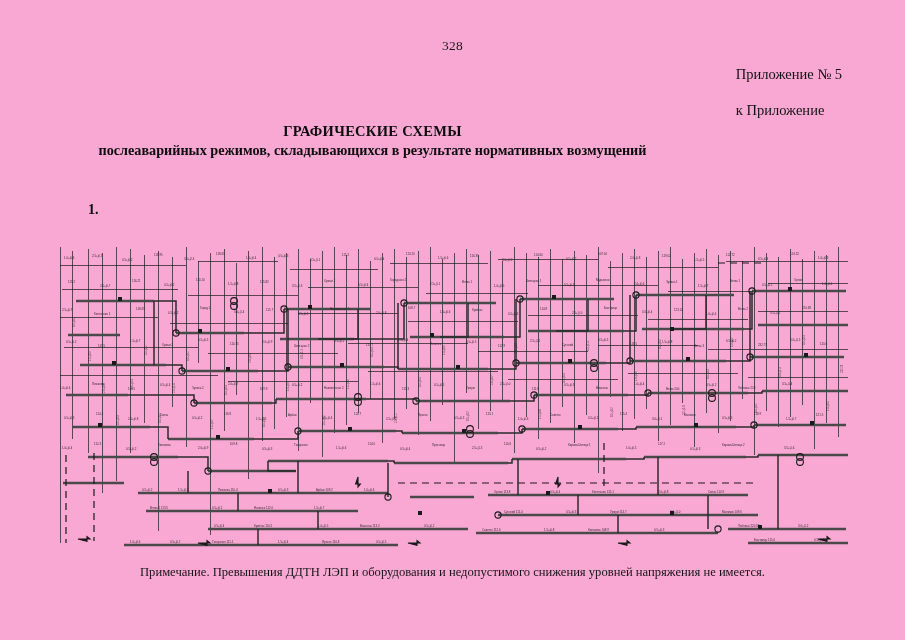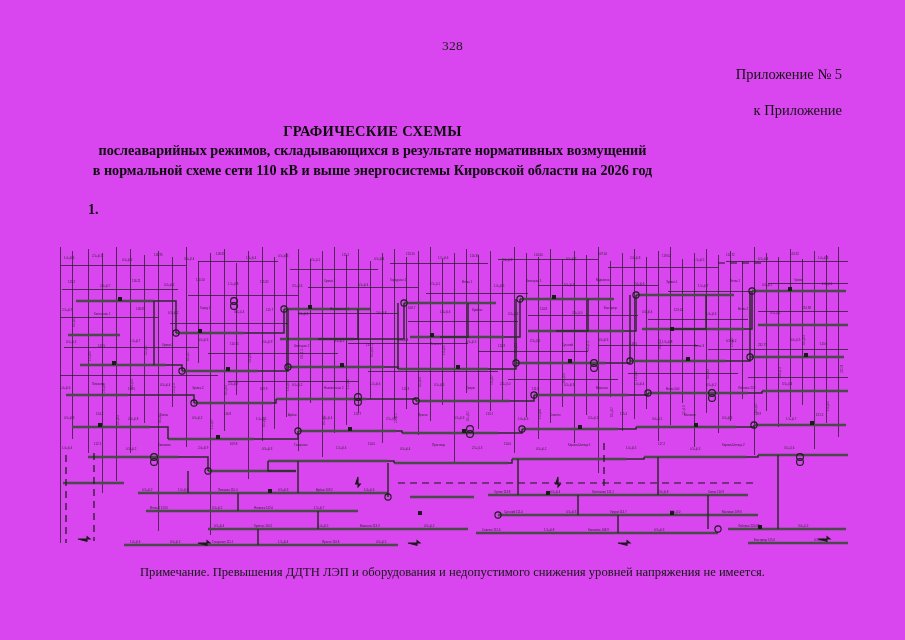--- a/index.html
+++ b/index.html
@@ -14,41 +14,41 @@
     position: relative;
     overflow: hidden;
     font-family: "Liberation Serif", "DejaVu Serif", serif;
     color: #111111;
     -webkit-font-smoothing: antialiased;
   }
 
   .page {
     position: absolute;
     inset: 0;
-    background: #d946ef;
+    background: #f9a8d4;
   }
 
   
   .page-number {
     position: absolute;
     top: 38px;
     left: 0;
     width: 905px;
     text-align: center;
     font-size: 13.5px;
     letter-spacing: .2px;
     color: #1a1a1a;
   }
 
   
   .appendix-block {
     position: absolute;
     top: 66px;
     right: 63px;
-    text-align: right;
+    text-align: left;
     font-size: 14.5px;
     line-height: 1.15;
     color: #121212;
   }
   .appendix-block .line-2 {
     margin-top: 19px;
   }
 
   
   .doc-heading {
@@ -130,21 +130,20 @@
   <div class="page-number">328</div>
 
   <div class="appendix-block">
     <div class="line-1">Приложение № 5</div>
     <div class="line-2">к Приложение</div>
   </div>
 
   <div class="doc-heading">
     <div class="h-main">ГРАФИЧЕСКИЕ СХЕМЫ</div>
     <div class="h-sub">послеаварийных режимов, складывающихся в результате нормативных возмущений</div>
-    <div class="h-sub">в нормальной схеме сети 110 кВ и выше энергосистемы Кировской области на 2026 год</div>
   </div>
 
   <div class="item-block">
     <div class="item-number">1.</div>
     <div class="item-text">
     </div>
   </div>
 
   <div class="schematic">
     <svg width="792" height="313" viewBox="0 0 792 313" xmlns="http://www.w3.org/2000/svg">

